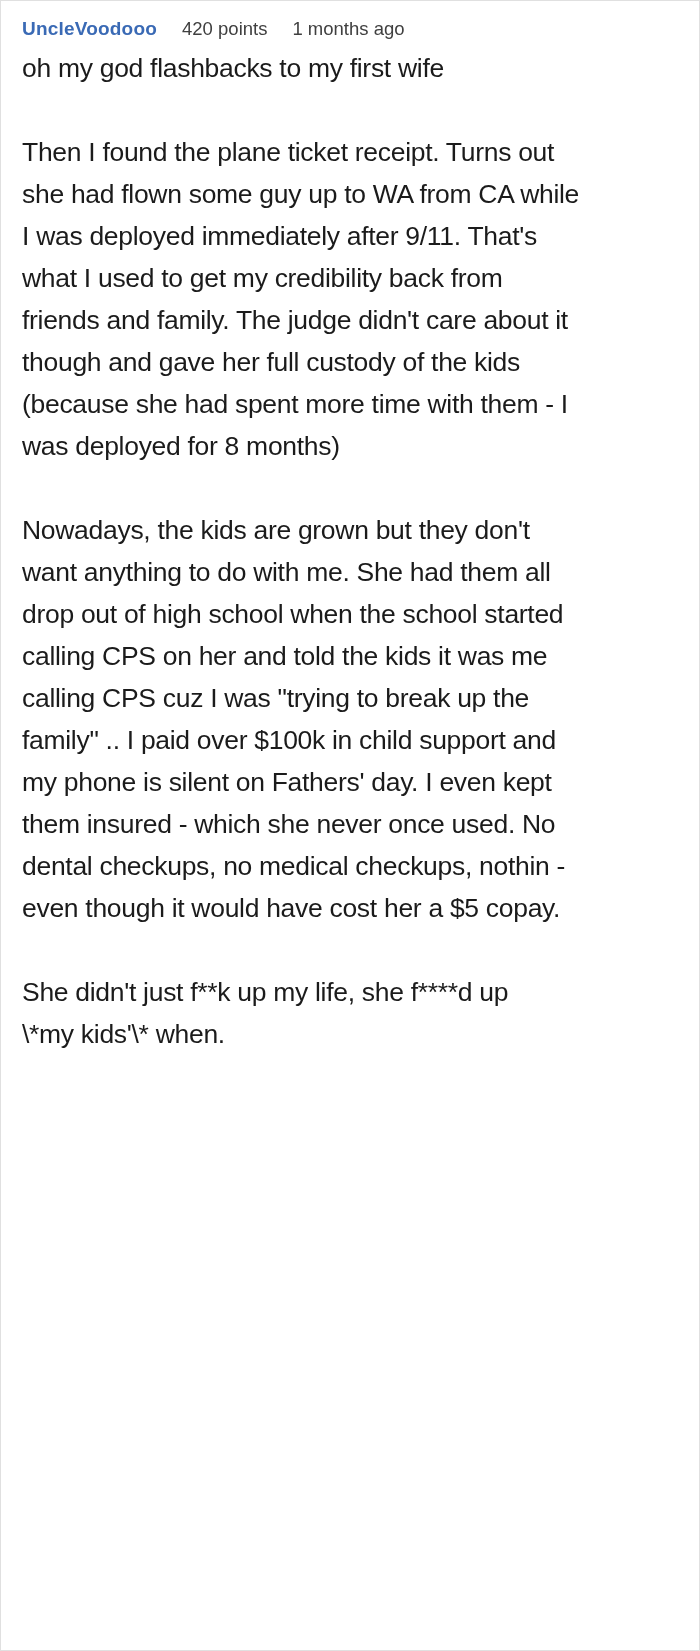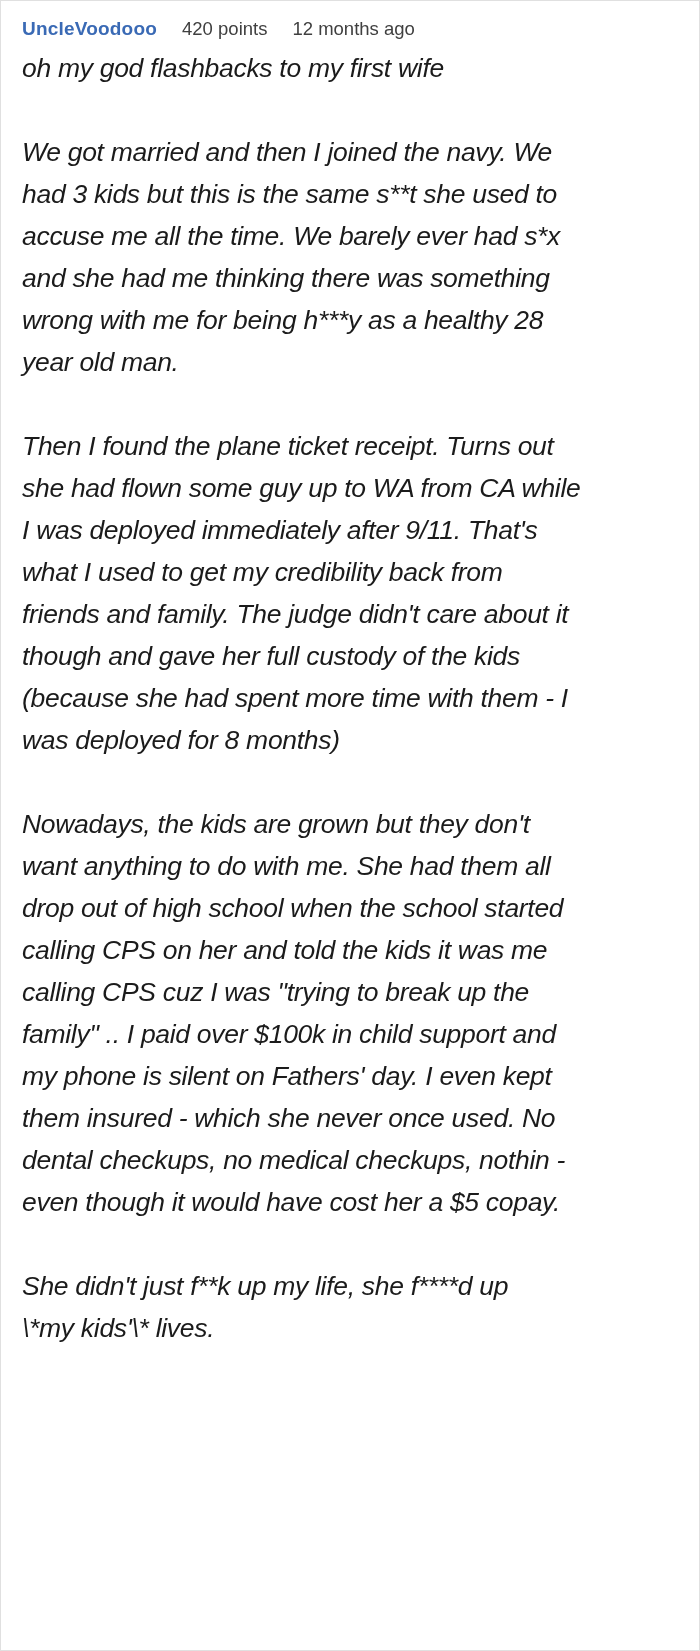--- a/index.html
+++ b/index.html
@@ -29,65 +29,58 @@
     font-size: 19px;
     letter-spacing: 0.2px;
     cursor: pointer;
   }
   .meta {
     color: #404040;
     font-size: 18.5px;
   }
   .comment-body {
     margin-top: 6px;
-    font-style: italic;
   }
   .comment-body p {
     margin: 0 0 42px 0;
     font-size: 26.5px;
     line-height: 42px;
     color: #1b1b1b;
     letter-spacing: -0.3px;
     white-space: pre-line;
   }
   .comment-body p:last-child {
     margin-bottom: 0;
   }
 </style>
 </head>
 <body>
 
 <div class="card">
   <div class="comment-header">
     <span class="username">UncleVoodooo</span>
     <span class="meta">420 points</span>
-    <span class="meta">12 months ago</span>
+    <span class="meta">1 months ago</span>
   </div>
   <div class="comment-body">
     <p>oh my god flashbacks to my first wife</p>
-    <p>We got married and then I joined the navy. We
-had 3 kids but this is the same s**t she used to
-accuse me all the time. We barely ever had s*x
-and she had me thinking there was something
-wrong with me for being h***y as a healthy 28
-year old man.</p>
     <p>Then I found the plane ticket receipt. Turns out
 she had flown some guy up to WA from CA while
 I was deployed immediately after 9/11. That's
 what I used to get my credibility back from
 friends and family. The judge didn't care about it
 though and gave her full custody of the kids
 (because she had spent more time with them - I
 was deployed for 8 months)</p>
     <p>Nowadays, the kids are grown but they don't
 want anything to do with me. She had them all
 drop out of high school when the school started
 calling CPS on her and told the kids it was me
 calling CPS cuz I was "trying to break up the
 family" .. I paid over $100k in child support and
 my phone is silent on Fathers' day. I even kept
 them insured - which she never once used. No
 dental checkups, no medical checkups, nothin -
 even though it would have cost her a $5 copay.</p>
     <p>She didn't just f**k up my life, she f****d up
-\*my kids'\* lives.</p>
+\*my kids'\* when.</p>
   </div>
 </div>
 
 </body></html>

